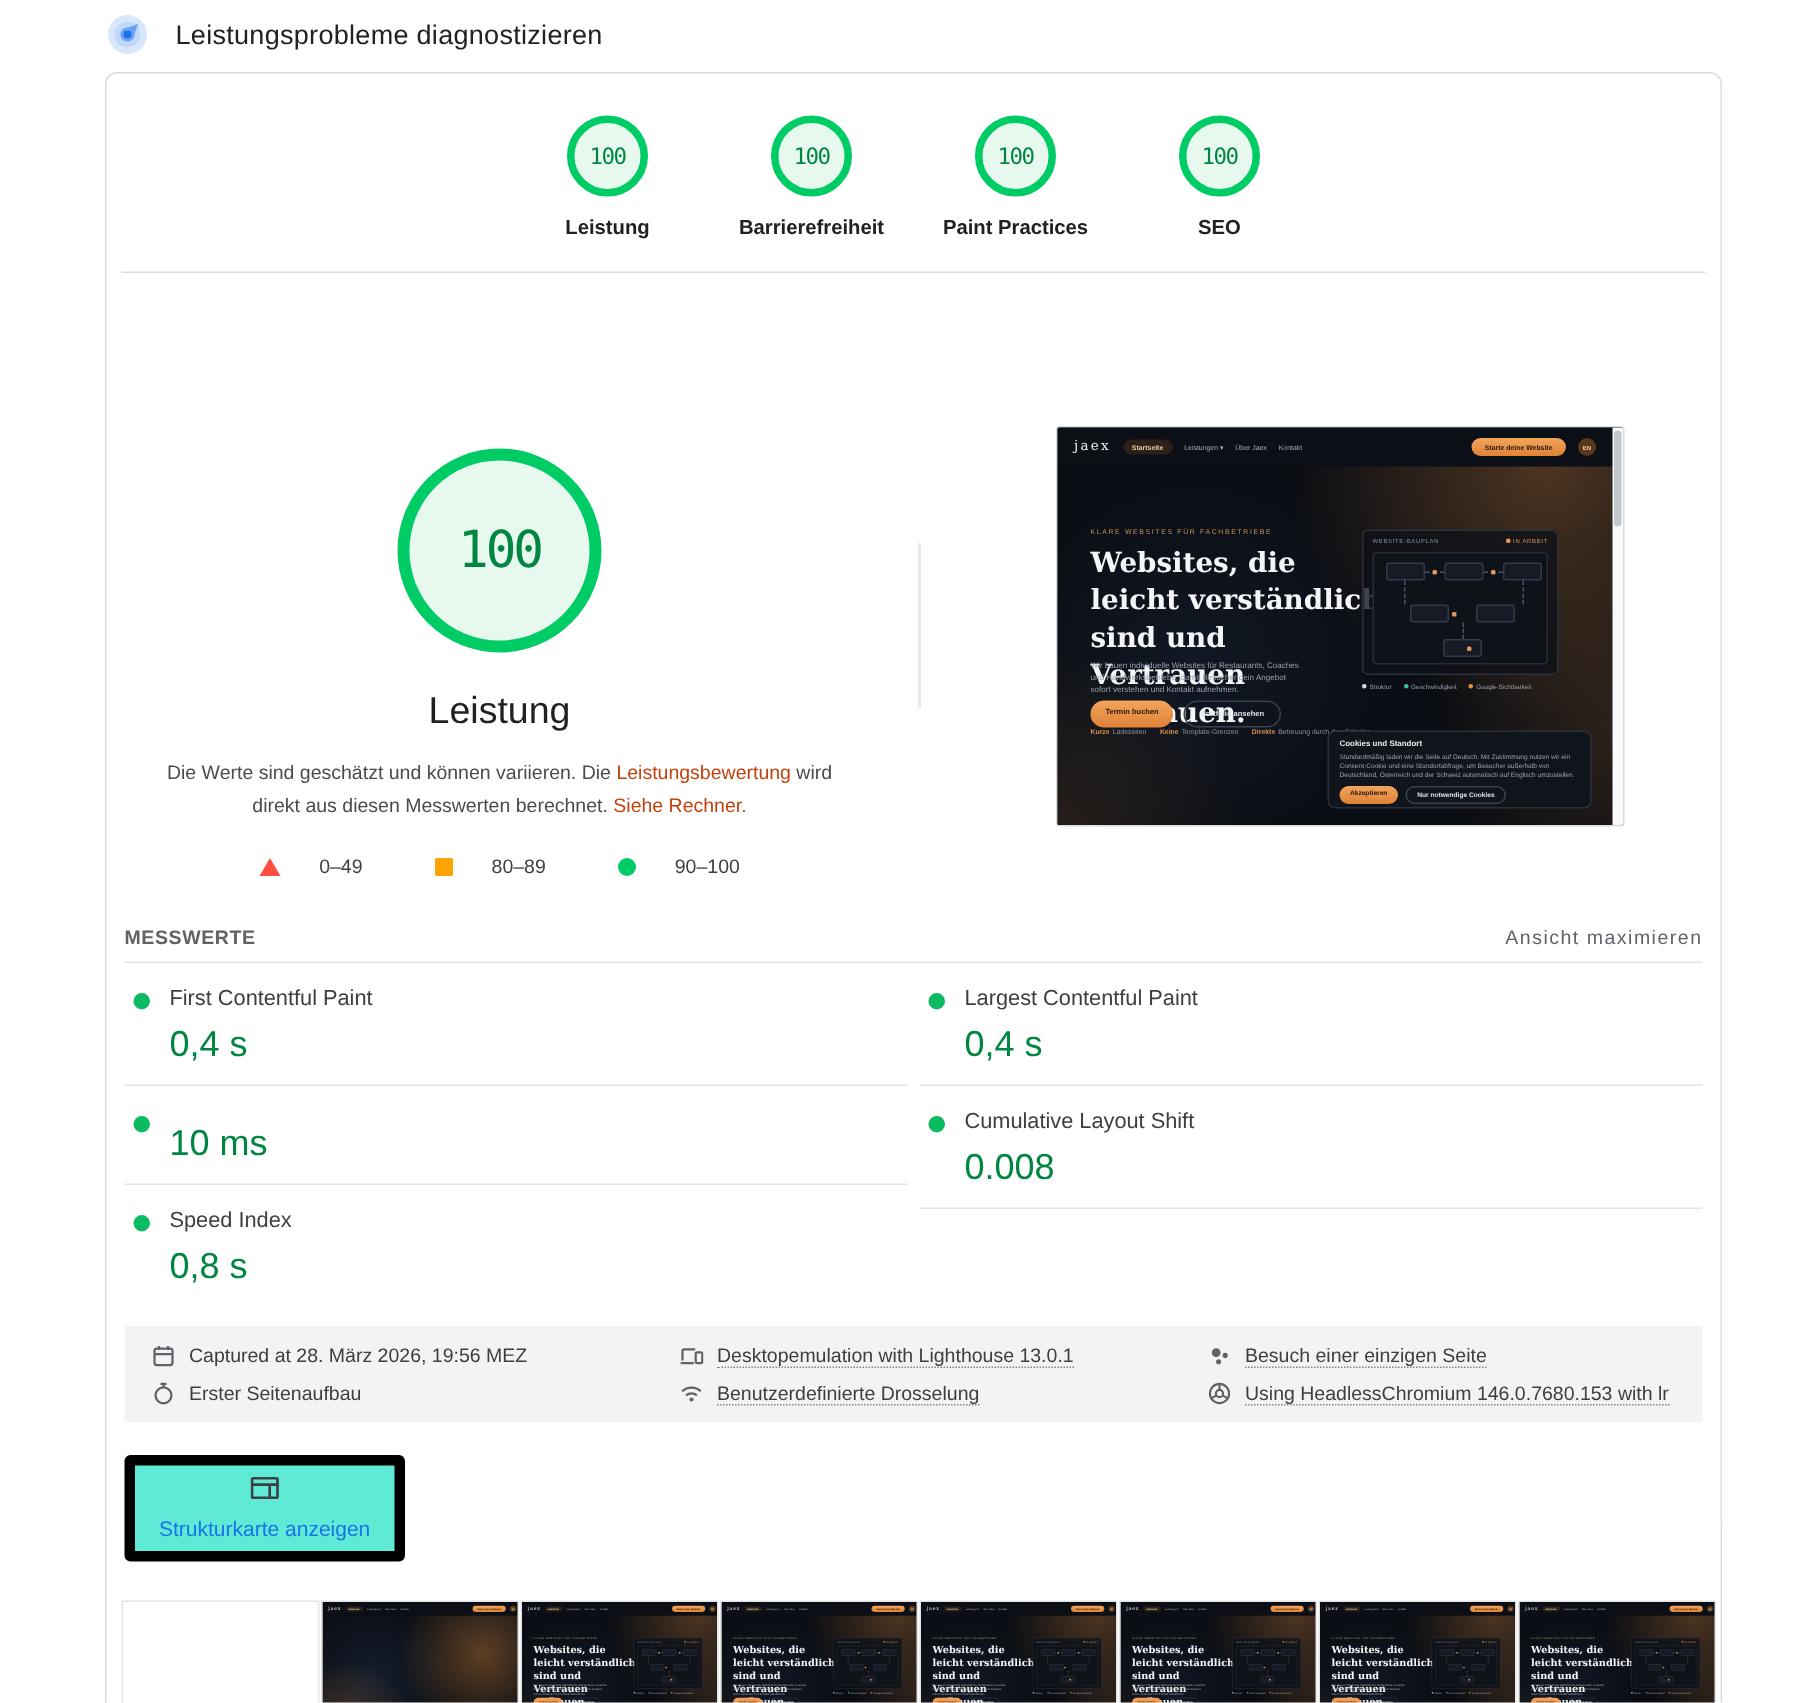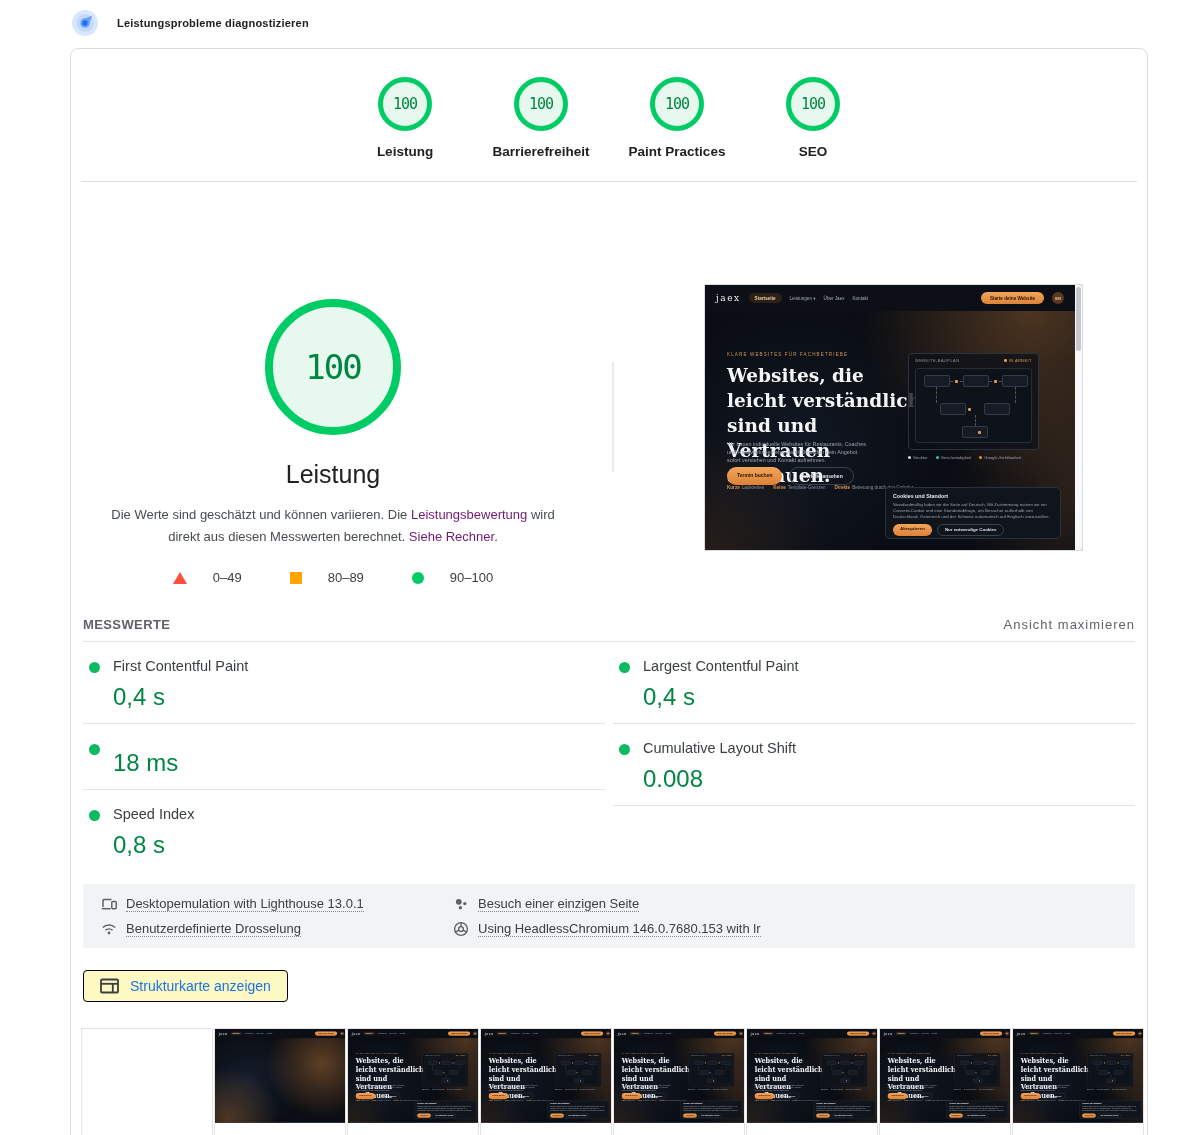--- a/index.html
+++ b/index.html
@@ -1,21 +1,21 @@
 <!DOCTYPE html>
 <html><head>
 <meta charset="utf-8">
 <style>
   * { box-sizing: border-box; margin: 0; padding: 0; }
   html,body { width:1195px; height:1135px; overflow:hidden; background:#fff;
     font-family:"Liberation Sans", sans-serif; color:#202124; }
 
   
   .app-header{display:flex;align-items:center;gap:19px;padding:10px 0 8px 72px;}
-  .app-title{font-size:11px;font-weight:700;color:#202124;letter-spacing:.2px;}
+  .app-title{font-size:18px;font-weight:400;color:#202124;letter-spacing:.2px;}
 
   
   .report-card{position:relative;margin:4px 0 0 70px;width:1078px;height:1115px;
     background:#fff;border:1px solid #dadce0;border-radius:8px;}
 
   
   .cat-row{display:flex;justify-content:center;padding-top:28px;}
   .cat{width:136px;display:flex;flex-direction:column;align-items:center;text-decoration:none;}
   .cat-gauge{width:54px;height:54px;border-radius:50%;border:5px solid #00cc66;background:#e7f8ee;
     display:flex;align-items:center;justify-content:center;
@@ -25,21 +25,21 @@
 
   
   .summary{position:relative;height:418px;}
   .big-gauge{position:absolute;left:194px;top:117px;width:136px;height:136px;border-radius:50%;
     border:8px solid #00cc66;background:#e7f8ee;display:flex;align-items:center;justify-content:center;
     font-family:"DejaVu Sans Mono",monospace;font-size:34px;color:#018642;letter-spacing:-2px;}
   .summary-title{position:absolute;left:0;top:278px;width:524px;text-align:center;
     font-size:25px;color:#212121;}
   .summary-desc{position:absolute;left:32px;top:322px;width:460px;text-align:center;
     font-size:13px;line-height:22px;color:#474c50;}
-  .tlink{color:#701a75;text-decoration:none;cursor:pointer;}
+  .tlink{color:#c2410c;text-decoration:none;cursor:pointer;}
   .legend{position:absolute;left:0;top:388px;width:524px;display:flex;justify-content:center;
     gap:48px;align-items:center;font-size:13px;color:#3c4043;}
   .legend-item{display:flex;align-items:center;gap:26px;}
   .lg-tri{width:0;height:0;border-left:7px solid transparent;border-right:7px solid transparent;
     border-bottom:12px solid #ff4e42;}
   .lg-sq{width:12px;height:12px;background:#ffa400;border-radius:1px;}
   .lg-dot{width:12px;height:12px;background:#00cc66;border-radius:50%;}
   .v-divider{position:absolute;left:541px;top:180px;width:2px;height:110px;background:#e8eaed;}
 
   
@@ -120,23 +120,23 @@
 
   
   .runtime{margin:13px 12px 0;background:#f1f3f4;padding:10px 18px;display:flex;}
   .rt-col{display:flex;flex-direction:column;gap:6px;}
   .rt-c1{width:352px}.rt-c2{width:352px}.rt-c3{flex:1;overflow:hidden;}
   .rt-item{display:flex;align-items:center;gap:9px;font-size:13px;color:#3c4043;height:19px;white-space:nowrap;}
   .rt-item svg{flex:none;}
   .rt-ul{border-bottom:1px dotted #80868b;cursor:pointer;overflow:hidden;}
 
   
-  .treemap-btn{margin:22px 0 0 12px;display:inline-flex;align-items:center;gap:11px;background:#fef9c3;
-    border:1px solid #000000;border-radius:4px;padding:7px 16px;font-size:14px;color:#1a73e8;
-    font-family:"Liberation Sans",sans-serif;cursor:pointer;}
+  .treemap-btn{margin:22px 0 0 12px;display:inline-flex;align-items:center;gap:11px;background:#5eead4;
+    border:7px solid #000000;border-radius:4px;padding:7px 16px;font-size:14px;color:#1a73e8;
+    font-family:"Liberation Sans",sans-serif;cursor:pointer;flex-direction:column;}
 
   
   .filmstrip{margin:26px 10px 0;display:flex;}
   .frame{position:relative;width:132px;height:150px;border:1px solid #e4e4e4;margin-right:1px;
     overflow:hidden;background:#fff;flex:none;}
   .mini{position:absolute;left:0;top:0;transform:scale(.351);transform-origin:0 0;border:none;border-radius:0;}
   .mini .sp-nav,.mini .sp-hero{right:0;}
   .mini.loading .sp-hero{background:
       radial-gradient(circle at 80% 30%,rgba(231,144,64,.38),transparent 45%),
       radial-gradient(circle at 10% 95%,rgba(231,144,64,.30),transparent 35%),
@@ -280,21 +280,21 @@
   </div>
   <div class="metrics">
     <div class="mcol-left">
       <div class="metric">
         <span class="mdot"></span>
         <div class="metric-name">First Contentful Paint</div>
         <div class="metric-value">0,4 s</div>
       </div>
       <div class="metric">
         <span class="mdot"></span>
-        <div class="metric-value">18 ms</div>
+        <div class="metric-value">10 ms</div>
       </div>
       <div class="metric">
         <span class="mdot"></span>
         <div class="metric-name">Speed Index</div>
         <div class="metric-value">0,8 s</div>
       </div>
     </div>
     <div class="mcol-right">
       <div class="metric">
         <span class="mdot"></span>
@@ -304,20 +304,39 @@
       <div class="metric">
         <span class="mdot"></span>
         <div class="metric-name">Cumulative Layout Shift</div>
         <div class="metric-value">0.008</div>
       </div>
     </div>
   </div>
 
   
   <div class="runtime">
+    <div class="rt-col rt-c1">
+      <div class="rt-item">
+        <svg width="16" height="16" viewBox="0 0 16 16" fill="none" stroke="#5f6368" stroke-width="1.5">
+          <rect x="2" y="3" width="12" height="11" rx="1.5"></rect>
+            <line x1="2" y1="6.8" x2="14" y2="6.8"></line>
+          <line x1="5" y1="1.3" x2="5" y2="4"></line>
+            <line x1="11" y1="1.3" x2="11" y2="4"></line>
+        </svg>
+        <span>Captured at 28. März 2026, 19:56 MEZ</span>
+      </div>
+      <div class="rt-item">
+        <svg width="16" height="16" viewBox="0 0 16 16" fill="none" stroke="#5f6368" stroke-width="1.5">
+          <circle cx="8" cy="9.2" r="5.3"></circle>
+            <line x1="8" y1="1.6" x2="8" y2="3.9"></line>
+            <line x1="6" y1="1.6" x2="10" y2="1.6"></line>
+        </svg>
+        <span>Erster Seitenaufbau</span>
+      </div>
+    </div>
     <div class="rt-col rt-c2">
       <div class="rt-item">
         <svg width="16" height="16" viewBox="0 0 16 16" fill="none" stroke="#5f6368" stroke-width="1.5">
           <path d="M2 11 V4.5 a1 1 0 0 1 1-1 h7.5"></path>
             <line x1="0.8" y1="12.7" x2="9.5" y2="12.7"></line>
           <rect x="10.8" y="5.5" width="4.4" height="7.2" rx="1" fill="#f1f3f4"></rect>
         </svg>
         <span class="rt-ul">Desktopemulation with Lighthouse 13.0.1</span>
       </div>
       <div class="rt-item">

